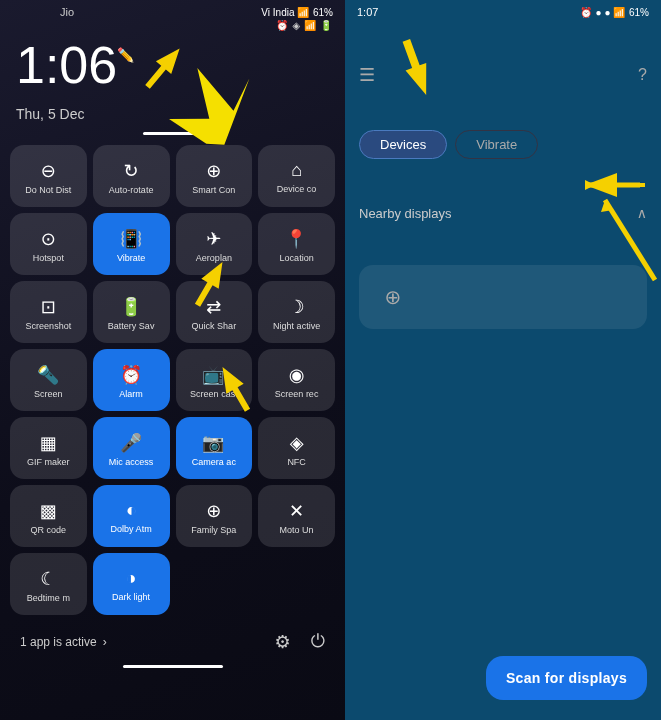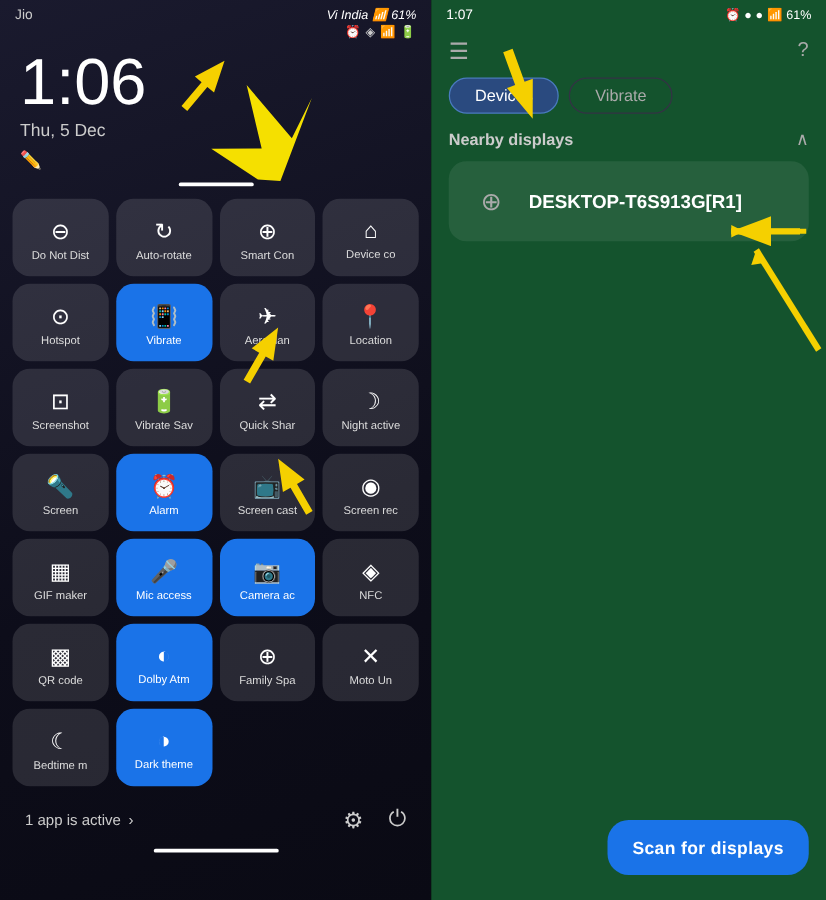--- a/index.html
+++ b/index.html
@@ -23,52 +23,52 @@
     }
 
     
     .status-bar {
       display: flex;
       justify-content: space-between;
       align-items: center;
       padding: 6px 12px 2px;
       font-size: 11px;
       color: #fff;
+      margin-left: 48px;
     }
     .status-left { font-size: 11px; color: #ccc; }
-    .status-right { display: flex; align-items: center; gap: 3px; font-size: 10px; font-style: italic; }
+    .status-right { display: flex; align-items: center; gap: 3px; font-size: 10px; }
 
     
     .status-bar2 {
       display: flex;
       justify-content: flex-end;
       align-items: center;
       padding: 0 12px 4px;
       gap: 4px;
     }
     .status-icon-sm { font-size: 10px; color: #ccc; }
 
     
     .time-section {
       display: flex;
       align-items: flex-start;
       justify-content: flex-start;
       padding: 4px 16px 8px;
-      flex-direction: column;
     }
     .time-display {
       font-size: 52px;
       font-weight: 300;
       color: #fff;
       line-height: 1;
     }
     .date-display {
       font-size: 14px;
       color: #ccc;
-      margin-top: 4px;
+      margin-top: 15px;
     }
     .edit-icon { color: #aaa; font-size: 14px; margin-top: 8px; }
 
     
     .notif-bar {
       display: flex;
       justify-content: center;
       padding: 2px 0 6px;
     }
     .notif-line {
@@ -141,24 +141,25 @@
       width: 100px;
       height: 3px;
       background: #fff;
       border-radius: 2px;
     }
 
     
     .right-panel {
       width: 316px;
       height: 720px;
-      background: #14532d;
+      background: #0c4a6e;
       display: flex;
       flex-direction: column;
       flex-shrink: 0;
+      gap: 34px;
     }
 
     
     .r-status-bar {
       display: flex;
       justify-content: space-between;
       align-items: center;
       padding: 6px 12px 4px;
       font-size: 11px;
       color: #fff;
@@ -208,21 +209,21 @@
     
     .r-section-header {
       display: flex;
       justify-content: space-between;
       align-items: center;
       padding: 0 14px 10px;
     }
     .r-section-title {
       font-size: 13px;
       color: #ccc;
-      font-weight: 700;
+      font-weight: 400;
     }
     .r-section-chevron { font-size: 14px; color: #aaa; }
 
     
     .r-device-card {
       margin: 0 14px 12px;
       background: rgba(255,255,255,0.08);
       border-radius: 14px;
       padding: 14px 16px;
       display: flex;
@@ -361,21 +362,21 @@
       <span class="qs-tile-icon">📍</span>
       <span class="qs-tile-label">Location</span>
     </div>
 
     <div class="qs-tile">
       <span class="qs-tile-icon">⊡</span>
       <span class="qs-tile-label">Screenshot</span>
     </div>
     <div class="qs-tile">
       <span class="qs-tile-icon">🔋</span>
-      <span class="qs-tile-label">Vibrate Sav</span>
+      <span class="qs-tile-label">Battery Sav</span>
     </div>
     <div class="qs-tile">
       <span class="qs-tile-icon">⇄</span>
       <span class="qs-tile-label">Quick Shar</span>
     </div>
     <div class="qs-tile">
       <span class="qs-tile-icon">☽</span>
       <span class="qs-tile-label">Night active</span>
     </div>
 
@@ -429,21 +430,21 @@
       <span class="qs-tile-icon">✕</span>
       <span class="qs-tile-label">Moto Un</span>
     </div>
 
     <div class="qs-tile">
       <span class="qs-tile-icon">☾</span>
       <span class="qs-tile-label">Bedtime m</span>
     </div>
     <div class="qs-tile active">
       <span class="qs-tile-icon">◑</span>
-      <span class="qs-tile-label">Dark theme</span>
+      <span class="qs-tile-label">Dark light</span>
     </div>
   </div>
 
   <div class="bottom-bar">
     <div class="active-app-text">
       <span>1 app is active</span>
       <span>›</span>
     </div>
     <div class="bottom-icons">
       <span class="bottom-icon">⚙</span>
@@ -504,21 +505,20 @@
     <div class="r-section-header">
       <span class="r-section-title">Nearby displays</span>
       <span class="r-section-chevron">∧</span>
     </div>
 
     <div class="r-device-card">
       <div class="device-icon-wrap">
         <span class="device-icon">⊕</span>
       </div>
       <div class="device-info">
-        <div class="device-name">DESKTOP-T6S913G[R1]</div>
       </div>
     </div>
 
     <div class="scan-btn-wrap">
       <button class="scan-btn">Scan for displays</button>
     </div>
   </div>
 
   <svg class="right-arrows-svg" viewBox="0 0 316 720" style="position:absolute;top:0;left:0;pointer-events:none;">
 

